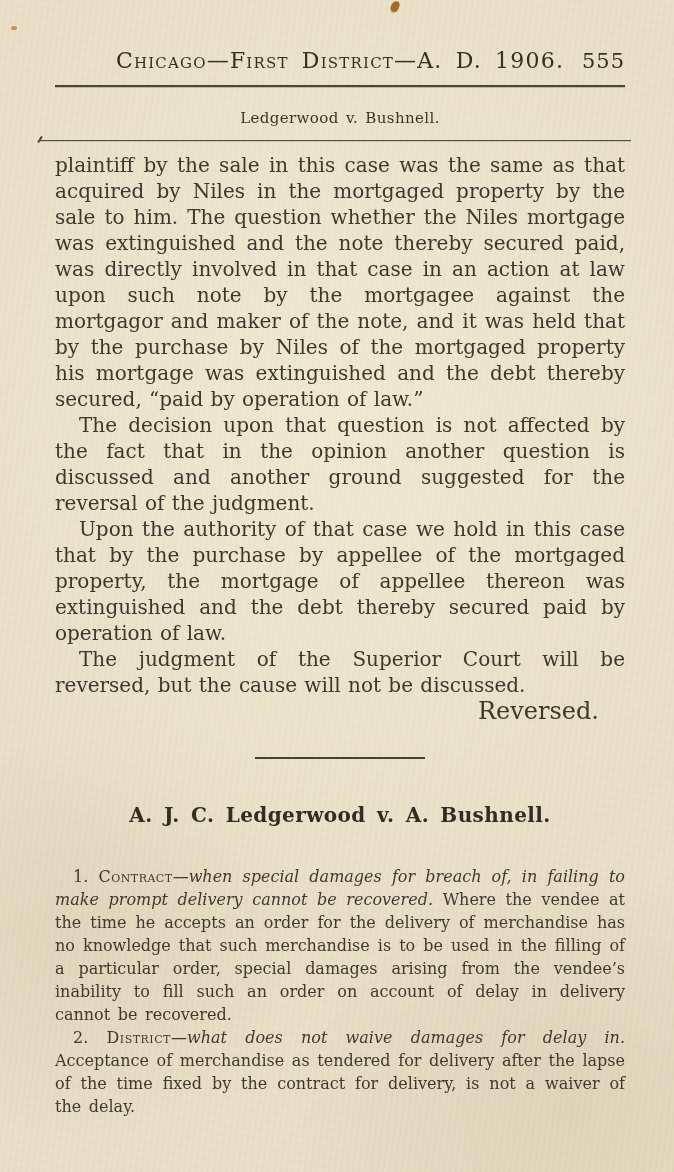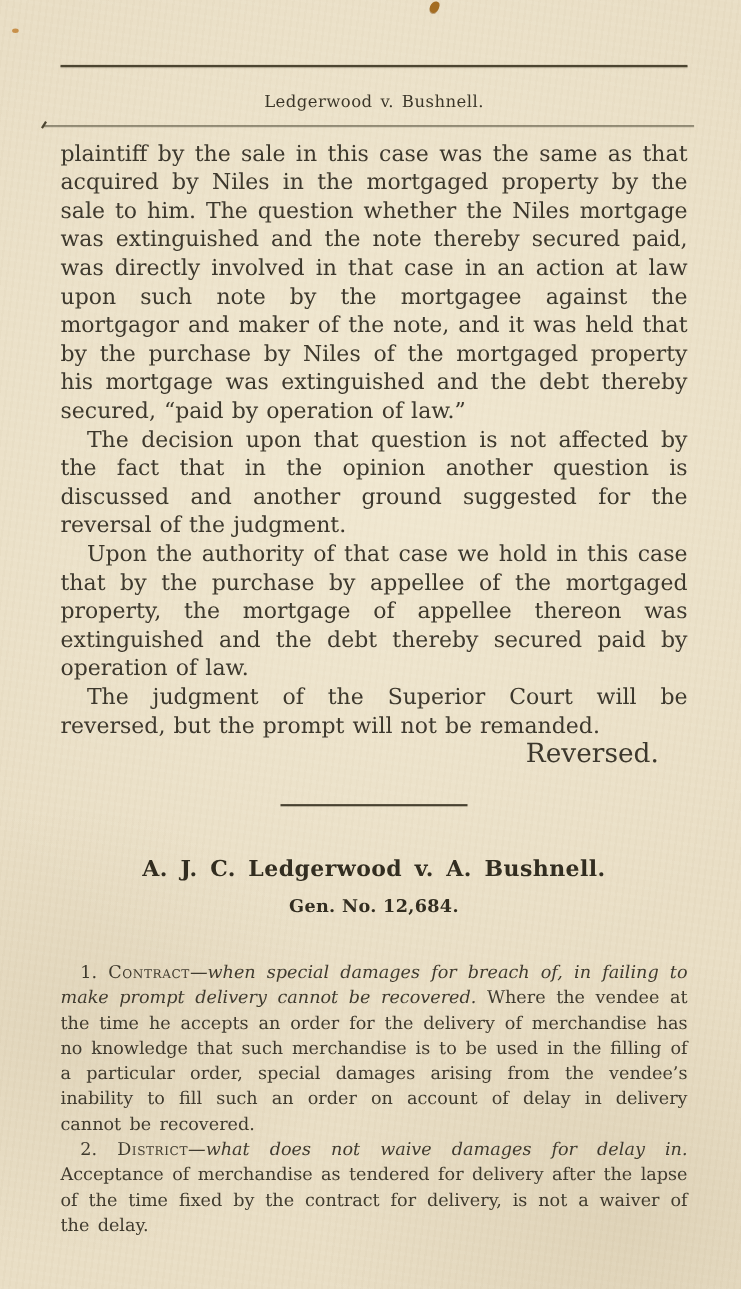--- a/index.html
+++ b/index.html
@@ -72,40 +72,43 @@
   .hn-italic { font-style:italic; }
 </style>
 </head>
 <body>
 
 <div class="page">
 
   <div class="speck-top"></div>
   <div class="speck-left"></div>
 
+  <div class="running-head-row">
+    <span class="running-head">Chicago—First District—A. D. 1906.</span>
+    <span class="page-number">555</span>
+  </div>
 
   <div class="rule-1"></div>
 
   <div class="case-name">Ledgerwood v. Bushnell.</div>
 
   <div class="rule-2"></div>
 
   <div class="opinion">
     <p>plaintiff by the sale in this case was the same as that acquired by Niles in the mortgaged property by the sale to him.  The question whether the Niles mortgage was extinguished and the note thereby secured paid, was directly involved in that case in an action at law upon such note by the mortgagee against the mortgagor and maker of the note, and it was held that by the purchase by Niles of the mortgaged property his mortgage was extinguished and the debt thereby secured, “paid by operation of law.”</p>
     <p>The decision upon that question is not affected by the fact that in the opinion another question is discussed and another ground suggested for the reversal of the judgment.</p>
     <p>Upon the authority of that case we hold in this case that by the purchase by appellee of the mortgaged property, the mortgage of appellee thereon was extinguished and the debt thereby secured paid by operation of law.</p>
-    <p>The judgment of the Superior Court will be reversed, but the prompt will not be remanded.</p>
+    <p>The judgment of the Superior Court will be reversed, but the cause will not be discussed.</p>
     <p class="disposition">Reversed.</p>
   </div>
 
   <div class="separator-rule"></div>
 
   <h2 class="next-case-title">A. J. C. Ledgerwood v. A. Bushnell.</h2>
 
-  <div class="docket">Gen. No. 12,684.</div>
 
   <div class="headnotes">
     <p class="headnote"><span>1.</span>
       <span class="hn-catchword">Contract</span><span class="hn-italic">—when special damages for breach of, in failing to make prompt delivery cannot be recovered.</span><span> Where the vendee at the time he accepts an order for the delivery of merchandise has no knowledge that such merchandise is to be used in the filling of a particular order, special damages arising from the vendee’s inability to fill such an order on account of delay in delivery cannot be recovered.</span></p>
     <p class="headnote"><span>2.</span>
       <span class="hn-catchword">District</span><span class="hn-italic">—what does not waive damages for delay in.</span><span> Acceptance of merchandise as tendered for delivery after the lapse of the time fixed by the contract for delivery, is not a waiver of the delay.</span></p>
   </div>
 
 </div>
 

